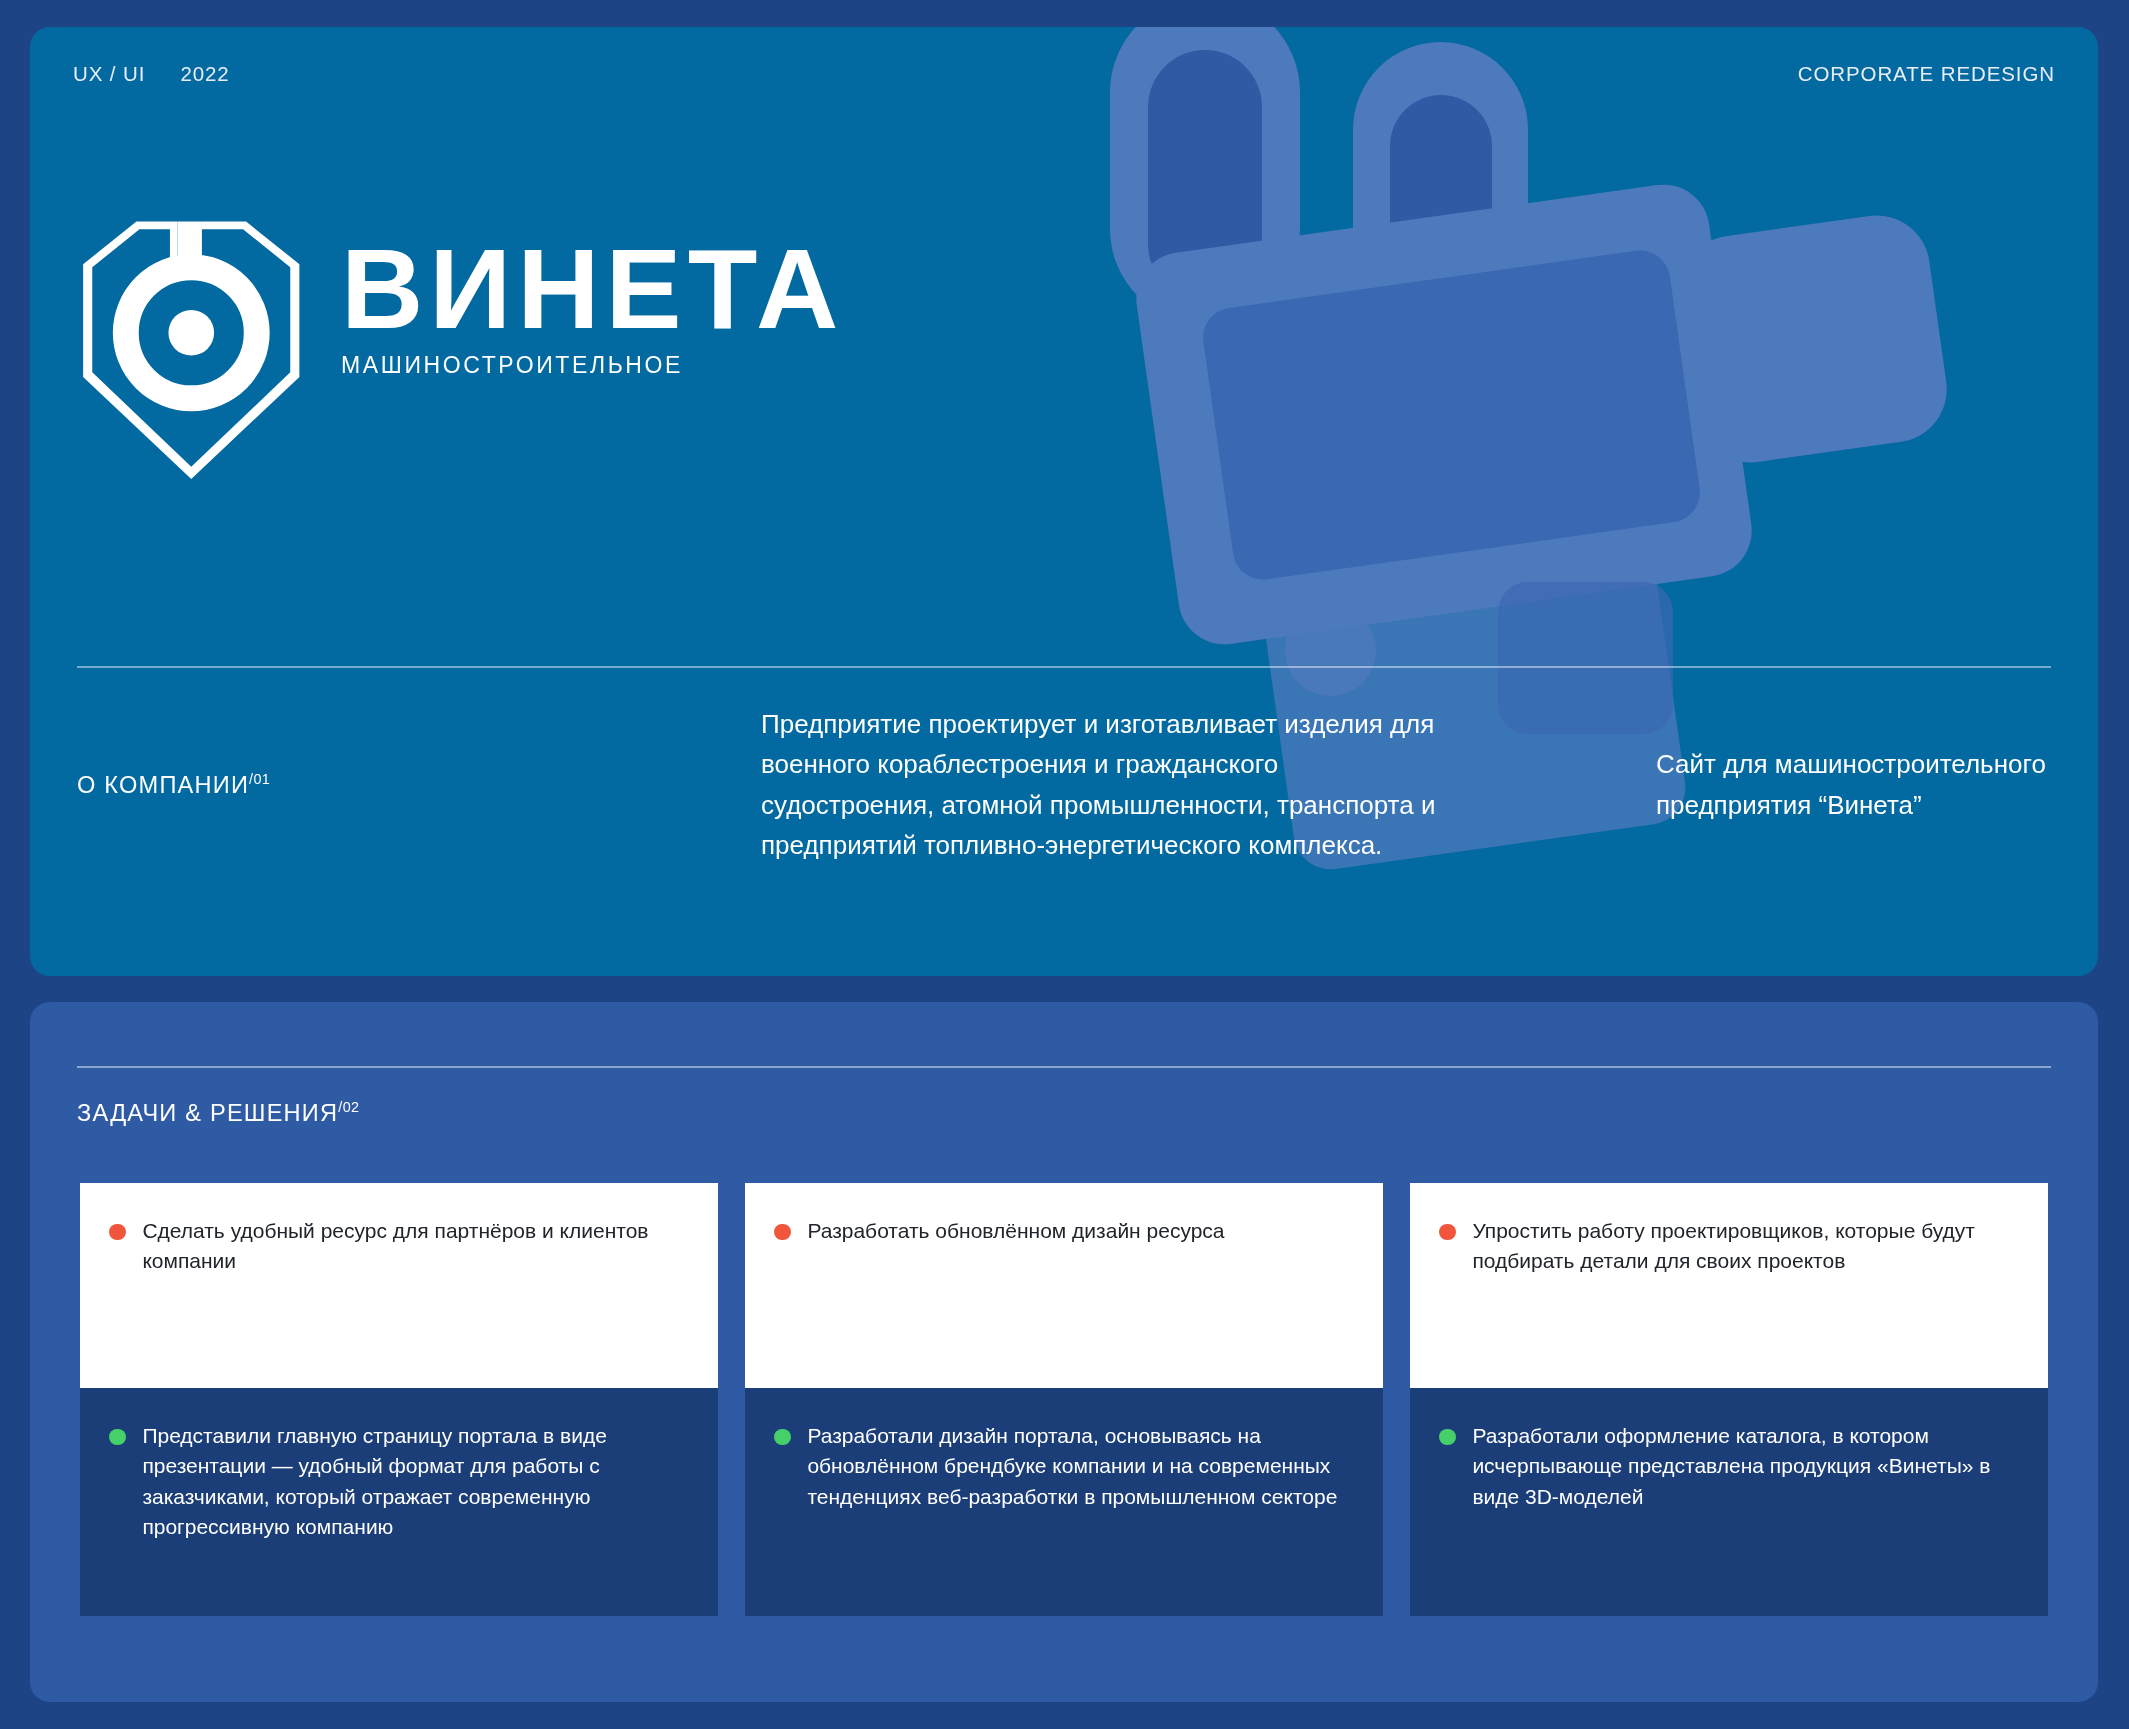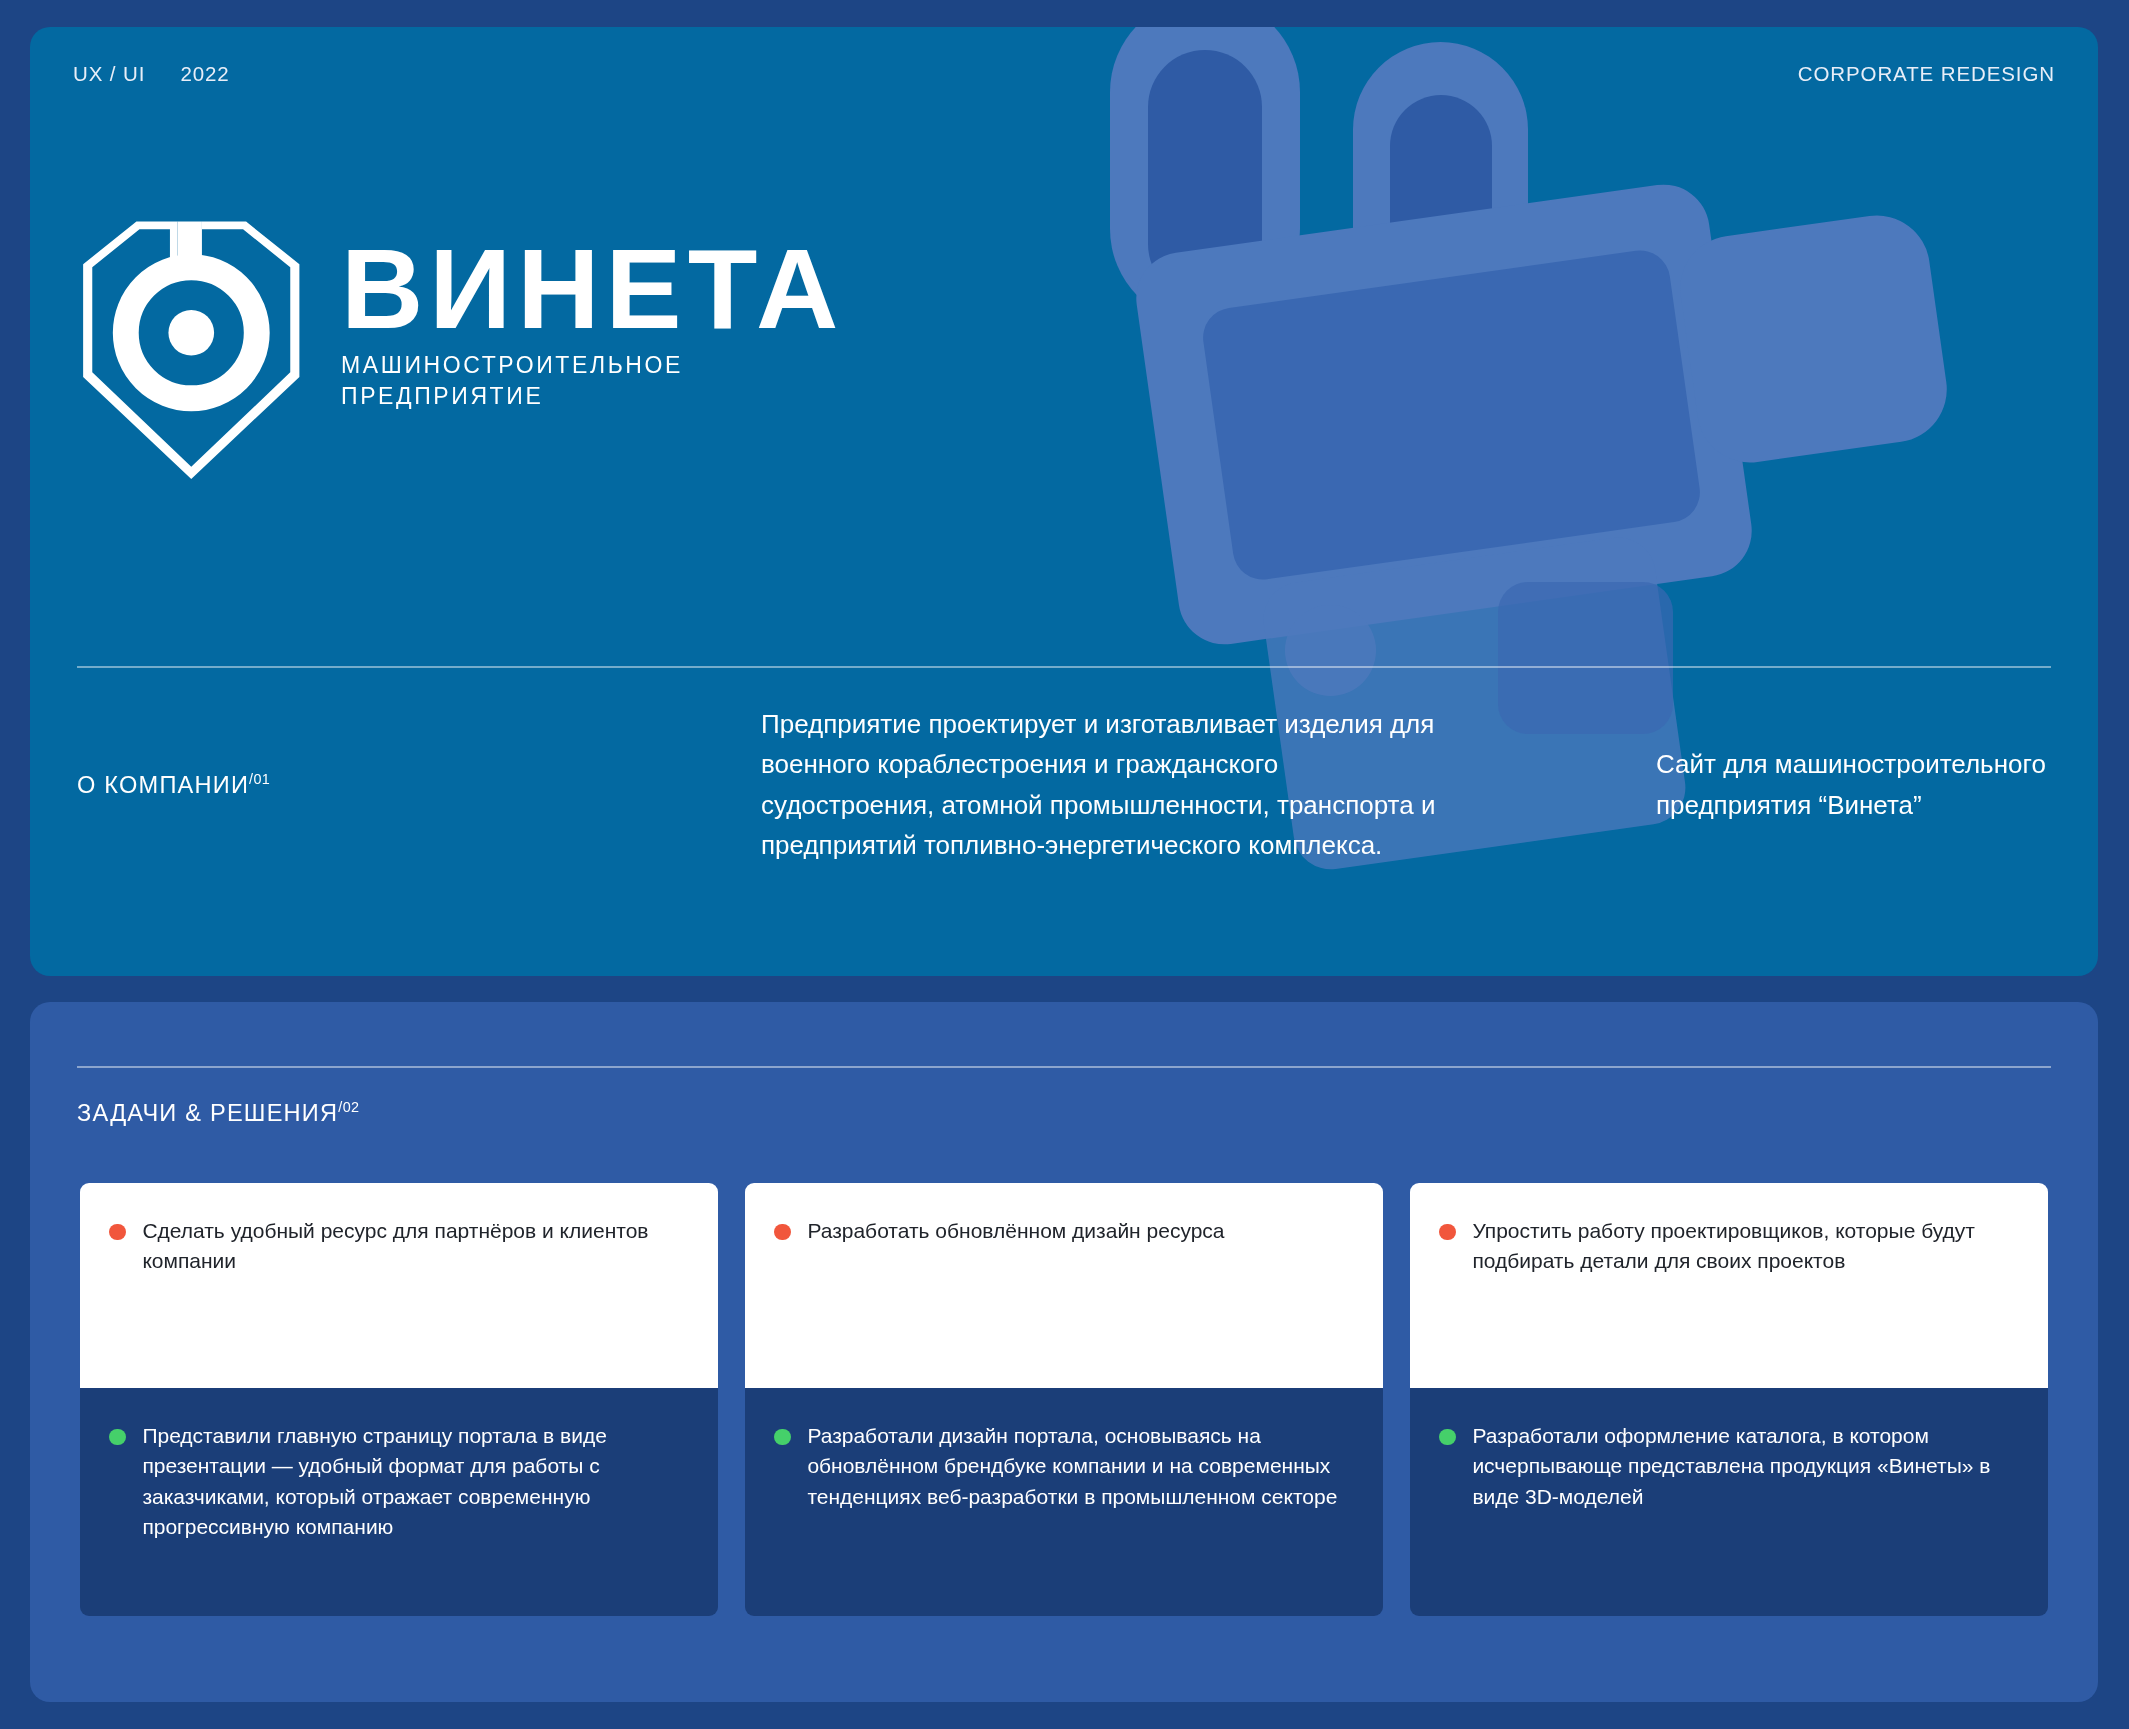--- a/index.html
+++ b/index.html
@@ -142,21 +142,21 @@
   .cards {
     position: absolute;
     left: 50px;
     right: 50px;
     top: 181px;
     display: flex;
     gap: 27px;
   }
   .card-col {
     flex: 1;
-    border-radius: 9px;
+    border-radius: 0;
     overflow: hidden;
   }
   .card-top {
     background: #ffffff;
     padding: 33px 33px 33px 29px;
     min-height: 205px;
   }
   .card-bottom {
     background: #1b3e78;
     padding: 33px 33px 41px 29px;
@@ -216,21 +216,20 @@
         <path d="M10 60 L78 10 L140 10 L140 62 L112 62 L112 10 L150 10 L215 10 L282 60 L282 210 L146 340 L10 210 Z" fill="none" stroke="#ffffff" stroke-width="0"></path>
         <path d="M4 62 L74 6 L128 6 L128 56 L118 56 L118 16 L78 16 L16 66 L16 204 L146 328 L276 204 L276 66 L214 16 L160 16 L160 6 L218 6 L288 62 L288 210 L146 344 L4 210 Z" fill="#ffffff"></path>
         <path d="M128 6 L160 6 L160 56 L128 56 Z" fill="#ffffff"></path>
         <circle cx="146" cy="152" r="86" fill="none" stroke="#ffffff" stroke-width="34"></circle>
         <circle cx="146" cy="152" r="30" fill="#ffffff"></circle>
       </svg>
       <div class="logo-text">
         <div class="logo-word">ВИНЕТА</div>
         <div class="logo-sub">
           <div>МАШИНОСТРОИТЕЛЬНОЕ</div>
-          <div>ПРЕДПРИЯТИЕ</div>
         </div>
       </div>
     </div>
 
     <div class="hero-rule"></div>
 
     <div class="hero-row">
       <div class="hero-col-1">
         <div class="sec-title">
           <span>О КОМПАНИИ</span><sup>/01</sup>

